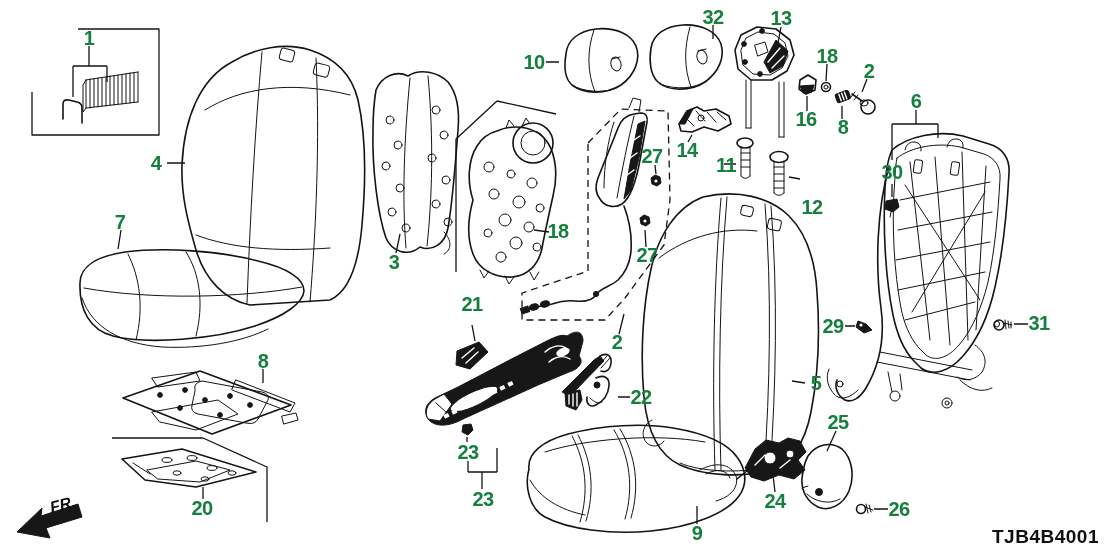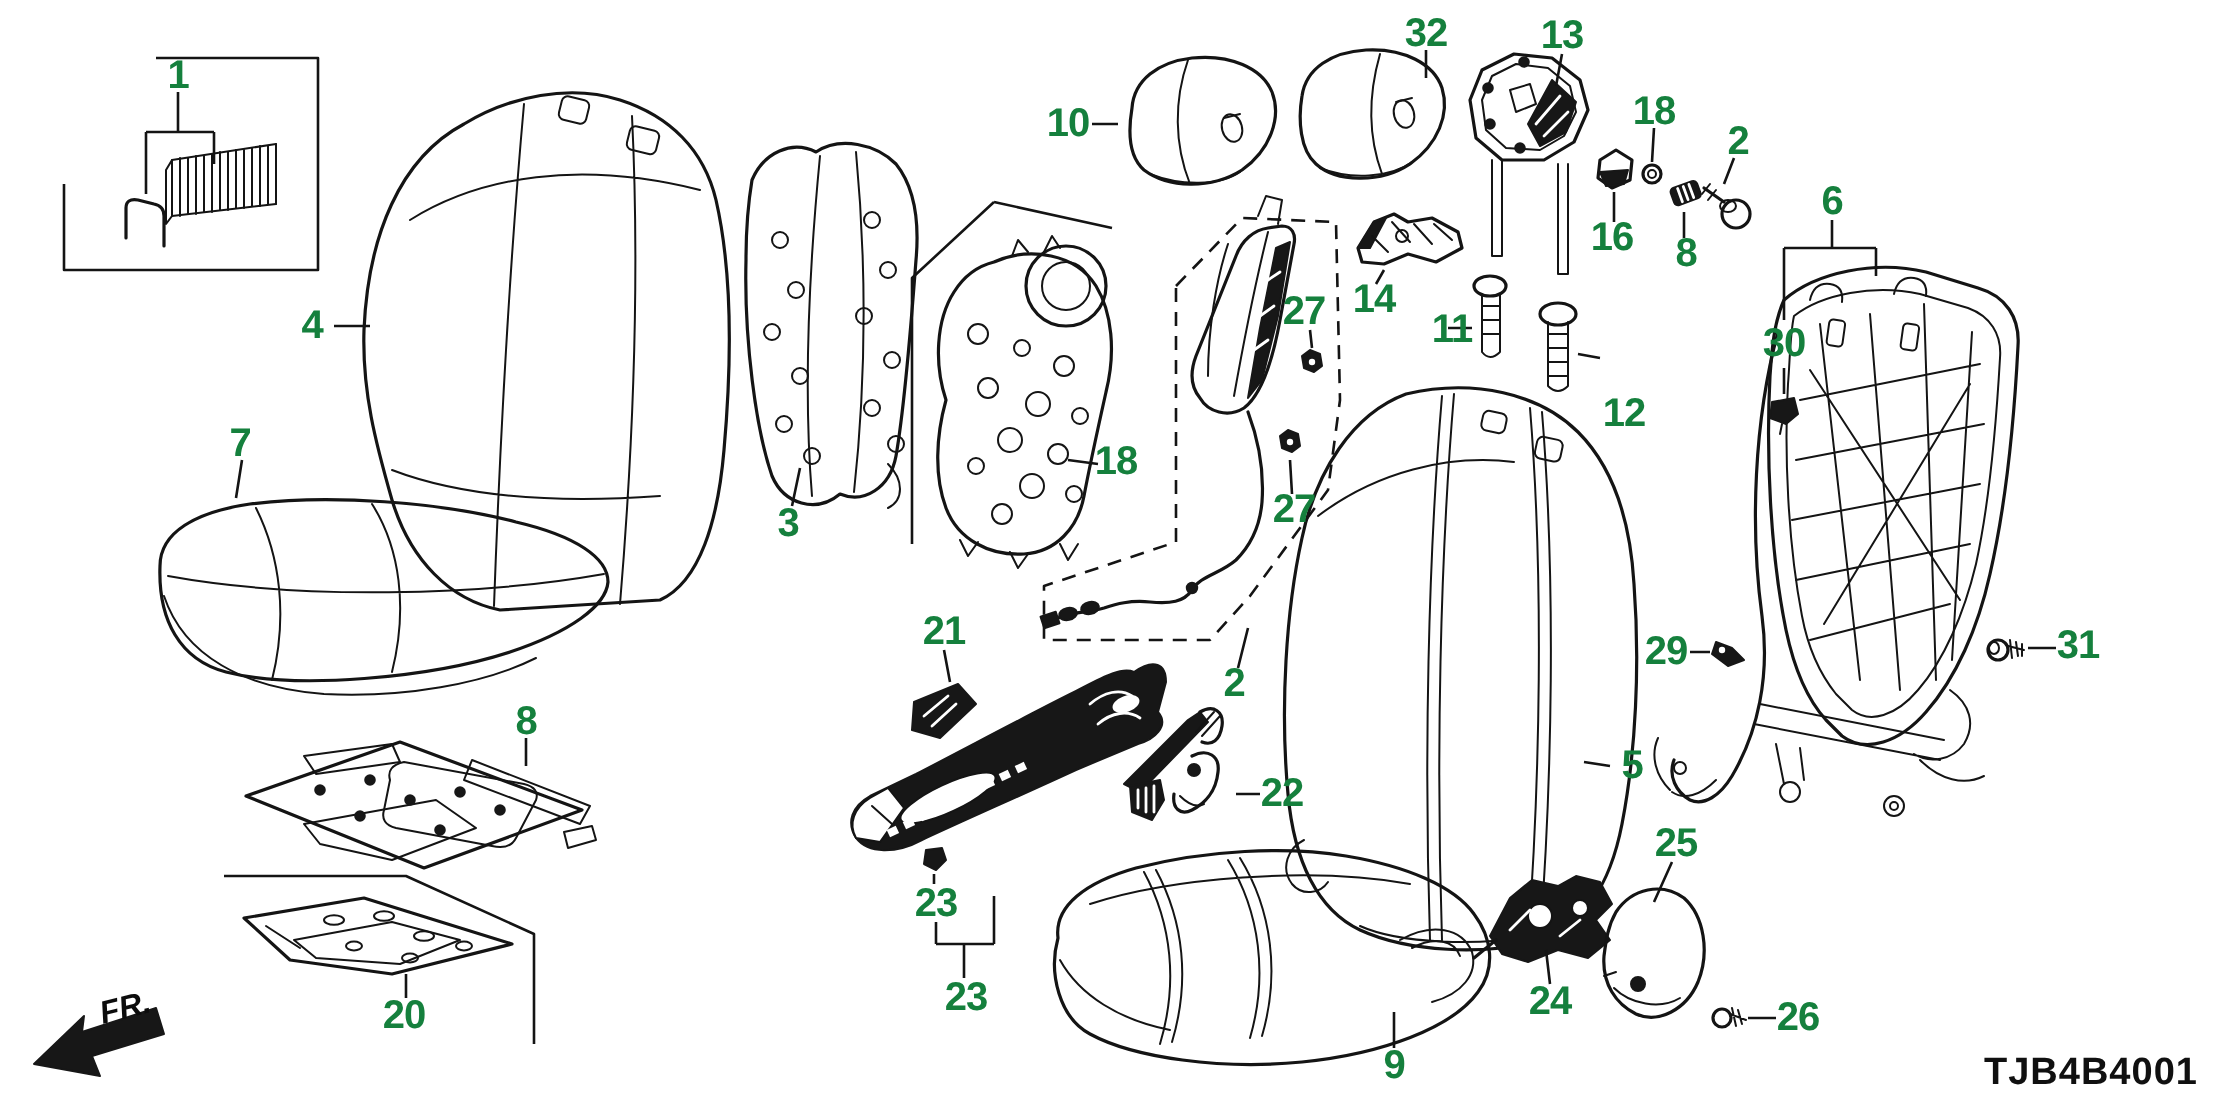--- a/index.html
+++ b/index.html
@@ -348,21 +348,21 @@
       <div class="part-label" style="left: 712px; top: 165px; margin-left: 14px;">11</div>
       <div class="part-label" style="left: 812px; top: 179px; margin-top: 28px;">12</div>
       <div class="part-label" style="left: 781px; top: 18px;">13</div>
       <div class="part-label" style="left: 687px; top: 150px;">14</div>
       <div class="part-label" style="left: 869px; top: 71px;">2</div>
       <div class="part-label" style="left: 806px; top: 119px;">16</div>
       <div class="part-label" style="left: 843px; top: 127px;">8</div>
       <div class="part-label" style="left: 827px; top: 56px;">18</div>
       <div class="part-label" style="left: 558px; top: 231px;">18</div>
       <div class="part-label" style="left: 202px; top: 508px;">20</div>
-      <div class="part-label" style="left: 472px; top: 316px;">21</div>
+      <div class="part-label" style="left: 472px; top: 304px;">21</div>
       <div class="part-label" style="left: 641px; top: 397px;">22</div>
       <div class="part-label" style="left: 483px; top: 499px;">23</div>
       <div class="part-label" style="left: 775px; top: 501px;">24</div>
       <div class="part-label" style="left: 838px; top: 422px;">25</div>
       <div class="part-label" style="left: 899px; top: 509px;">26</div>
       <div class="part-label" style="left: 652px; top: 156px;">27</div>
       <div class="part-label" style="left: 647px; top: 255px;">27</div>
       <div class="part-label" style="left: 468px; top: 452px;">23</div>
       <div class="part-label" style="left: 833px; top: 326px;">29</div>
       <div class="part-label" style="left: 892px; top: 172px;">30</div>

